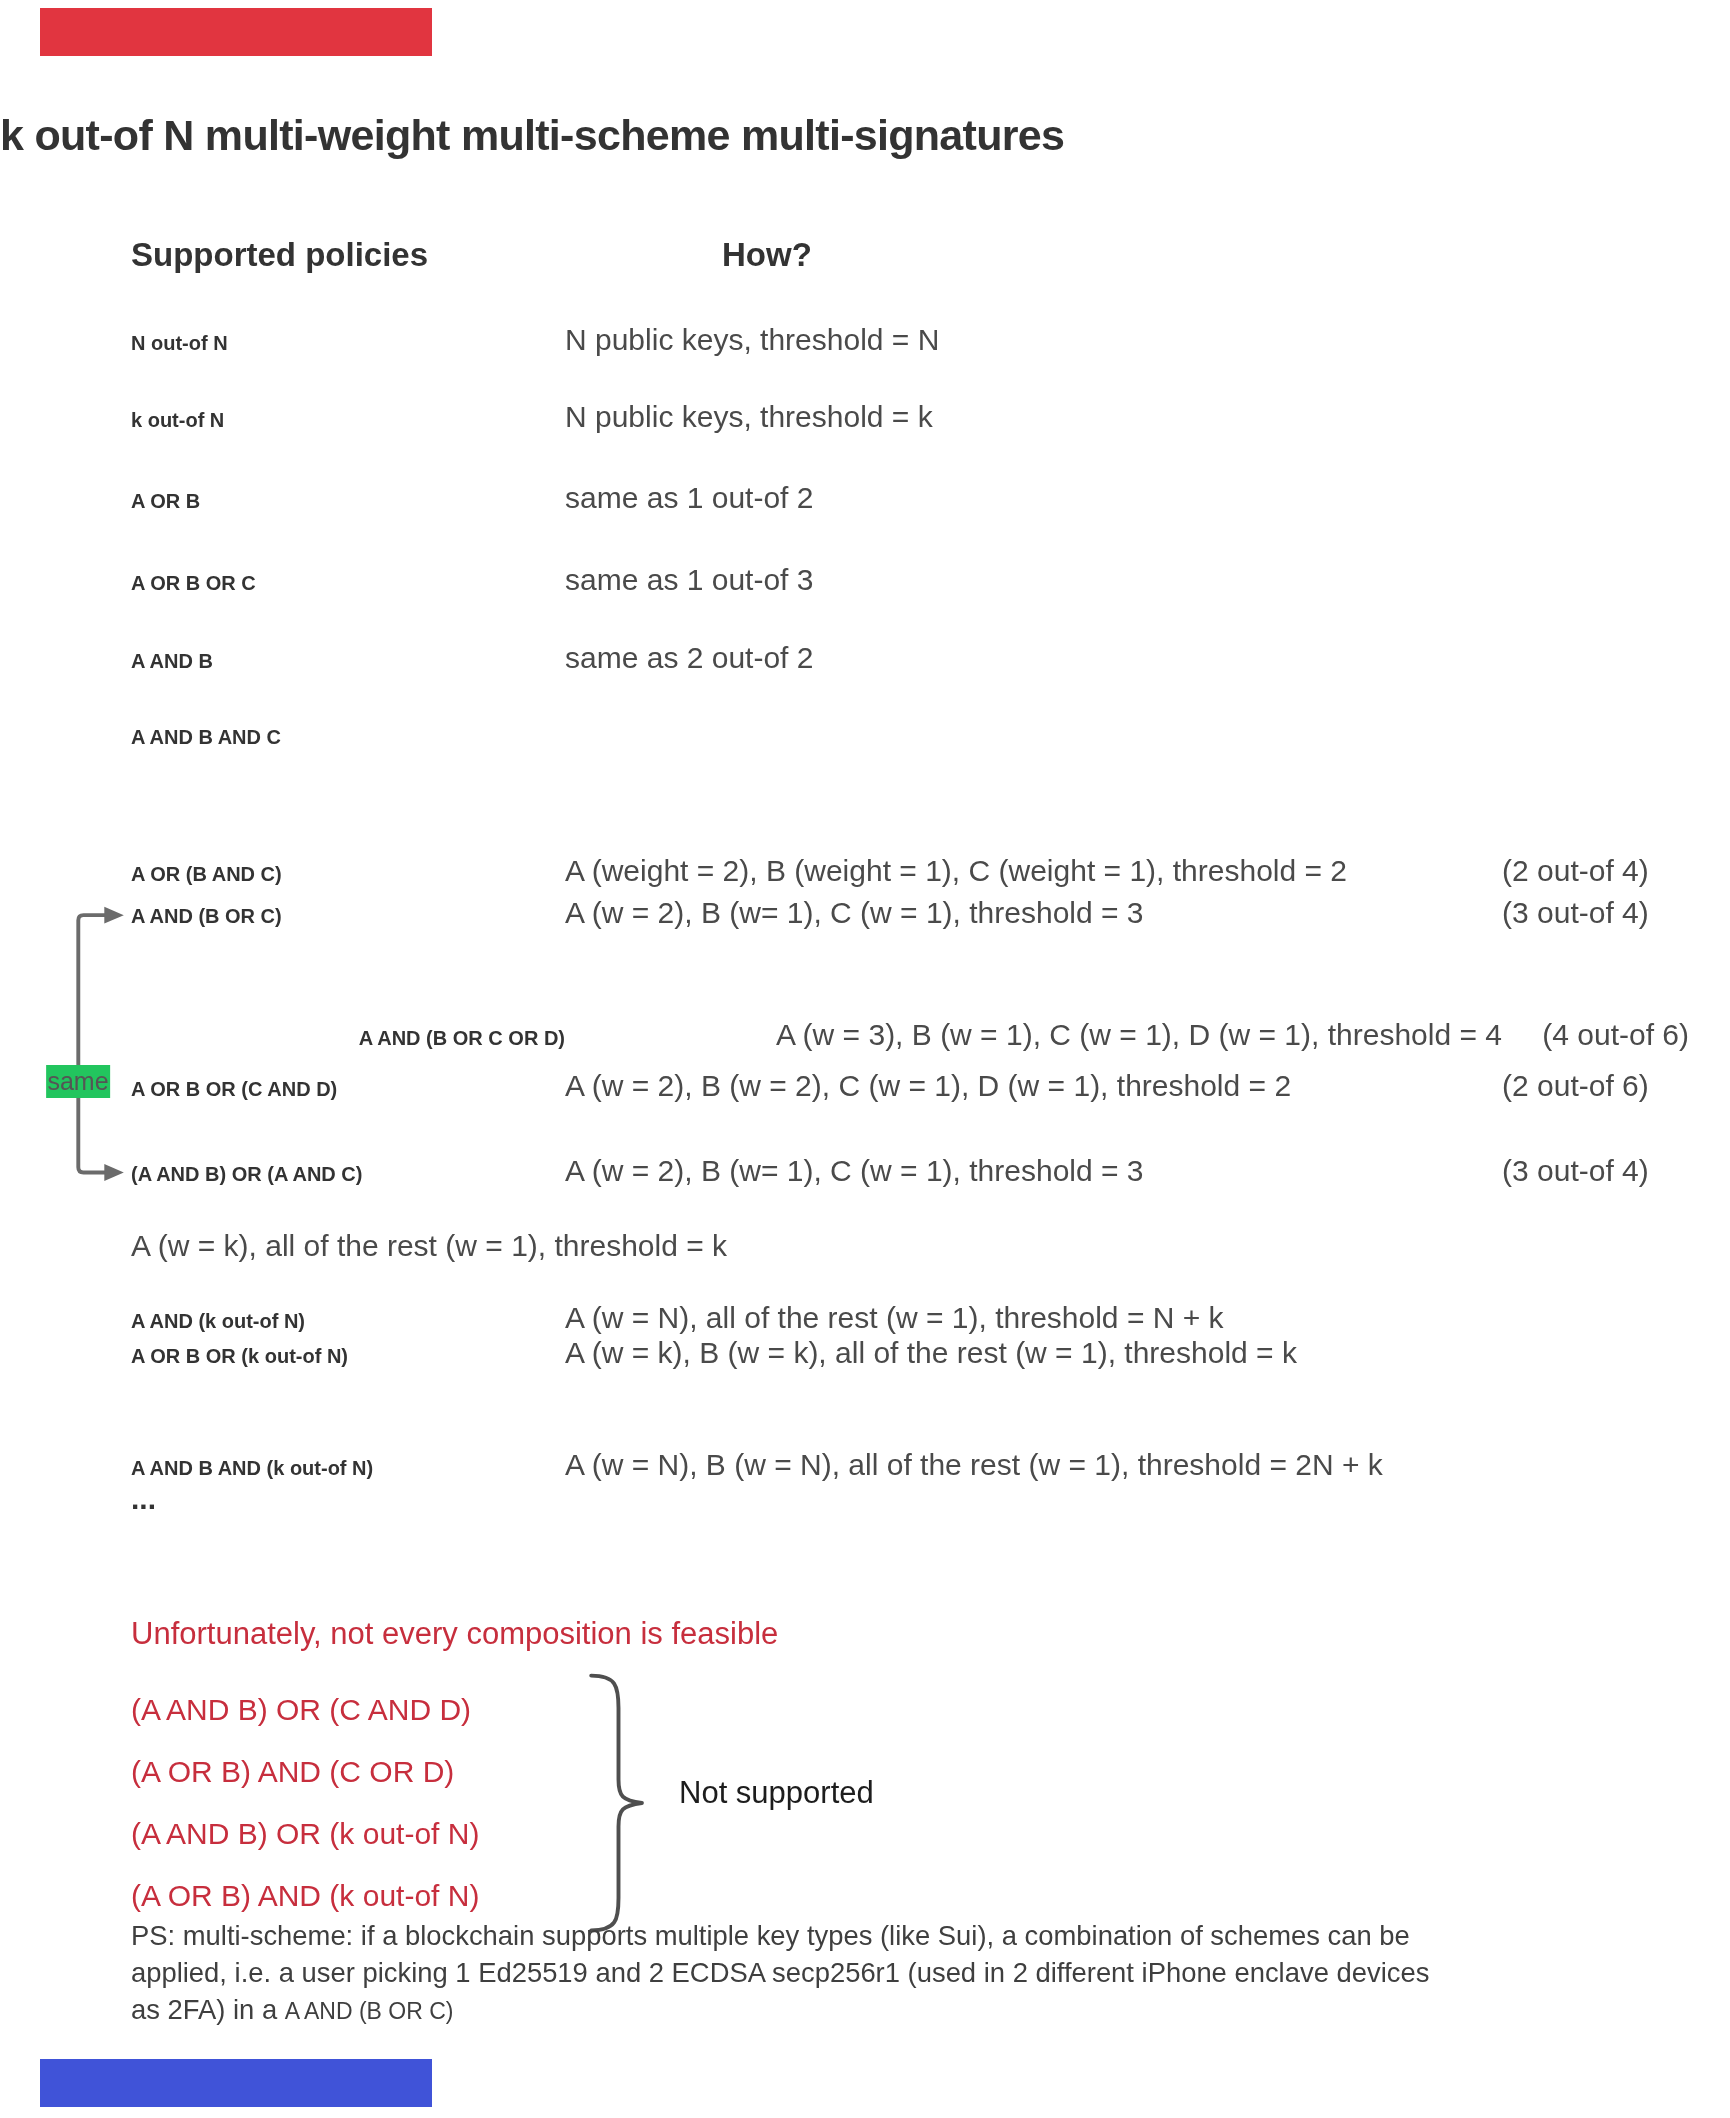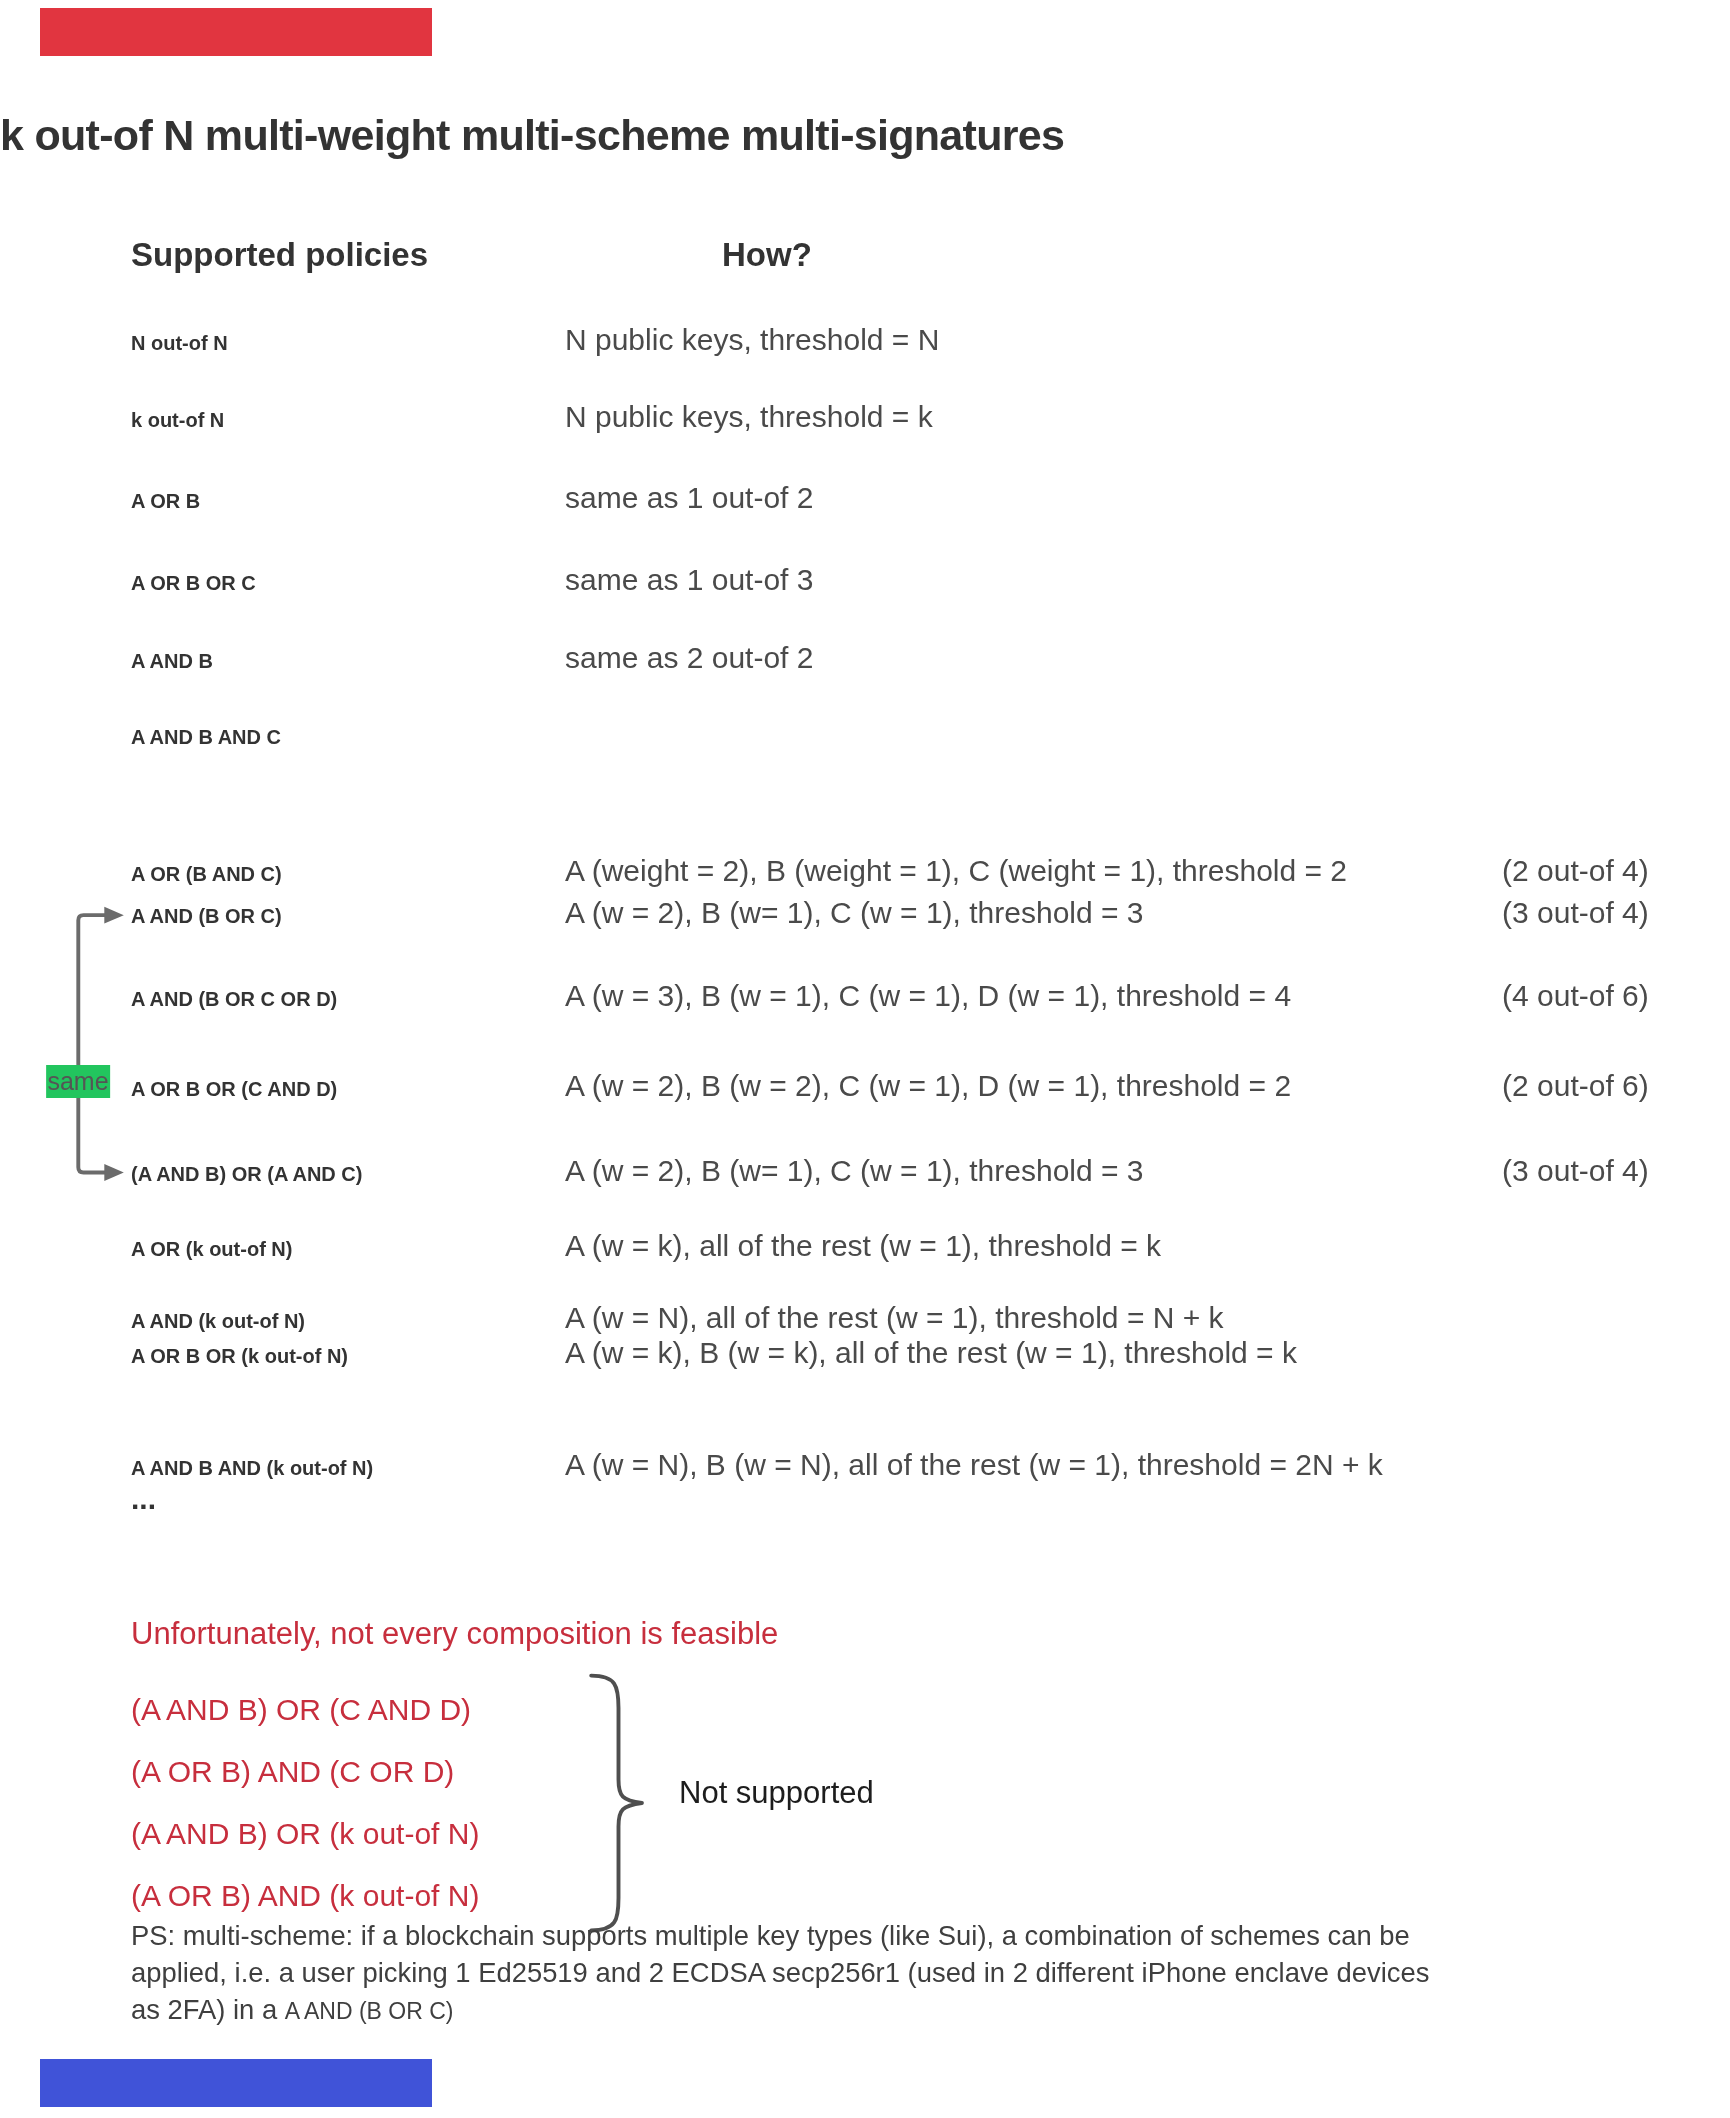--- a/index.html
+++ b/index.html
@@ -168,40 +168,39 @@
     <div class="how-cell">A (weight = 2), B (weight = 1), C (weight = 1), threshold = 2</div>
     <div class="equiv-cell">(2 out-of 4)</div>
   </div>
 
   <div class="policy-row" style="top: 896px;">
     <div class="policy-cell">A AND (B OR C)</div>
     <div class="how-cell">A (w = 2), B (w= 1), C (w = 1), threshold = 3</div>
     <div class="equiv-cell">(3 out-of 4)</div>
   </div>
 
-  <div class="policy-row" style="top: 979px;">
+  <div class="policy-row" style="top: 1018px; text-align: right;">
     <div class="policy-cell">A AND (B OR C OR D)</div>
     <div class="how-cell">A (w = 3), B (w = 1), C (w = 1), D (w = 1), threshold = 4</div>
     <div class="equiv-cell">(4 out-of 6)</div>
   </div>
 
   <div class="policy-row" style="top: 1069px;">
     <div class="policy-cell">A OR B OR (C AND D)</div>
     <div class="how-cell">A (w = 2), B (w = 2), C (w = 1), D (w = 1), threshold = 2</div>
     <div class="equiv-cell">(2 out-of 6)</div>
   </div>
 
   <div class="policy-row" style="top: 1154px;">
     <div class="policy-cell">(A AND B) OR (A AND C)</div>
     <div class="how-cell">A (w = 2), B (w= 1), C (w = 1), threshold = 3</div>
     <div class="equiv-cell">(3 out-of 4)</div>
   </div>
 
   <div class="policy-row" style="top: 1229px;">
-    <div class="policy-cell">A OR (k out-of N)</div>
     <div class="how-cell">A (w = k), all of the rest (w = 1), threshold = k</div>
     <div class="equiv-cell"></div>
   </div>
 
   <div class="policy-row" style="top: 1301px;">
     <div class="policy-cell">A AND (k out-of N)</div>
     <div class="how-cell">A (w = N), all of the rest (w = 1), threshold = N + k</div>
     <div class="equiv-cell"></div>
   </div>
 

